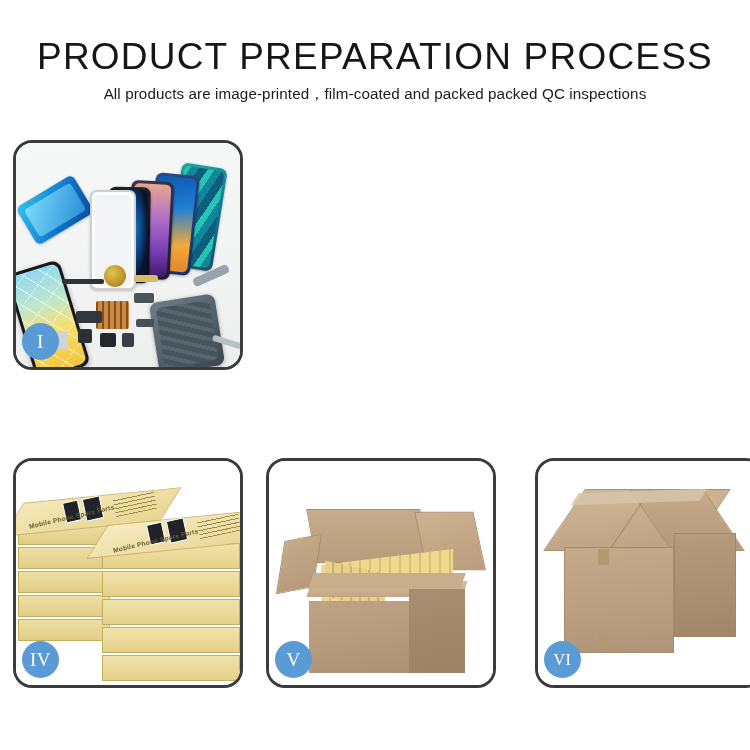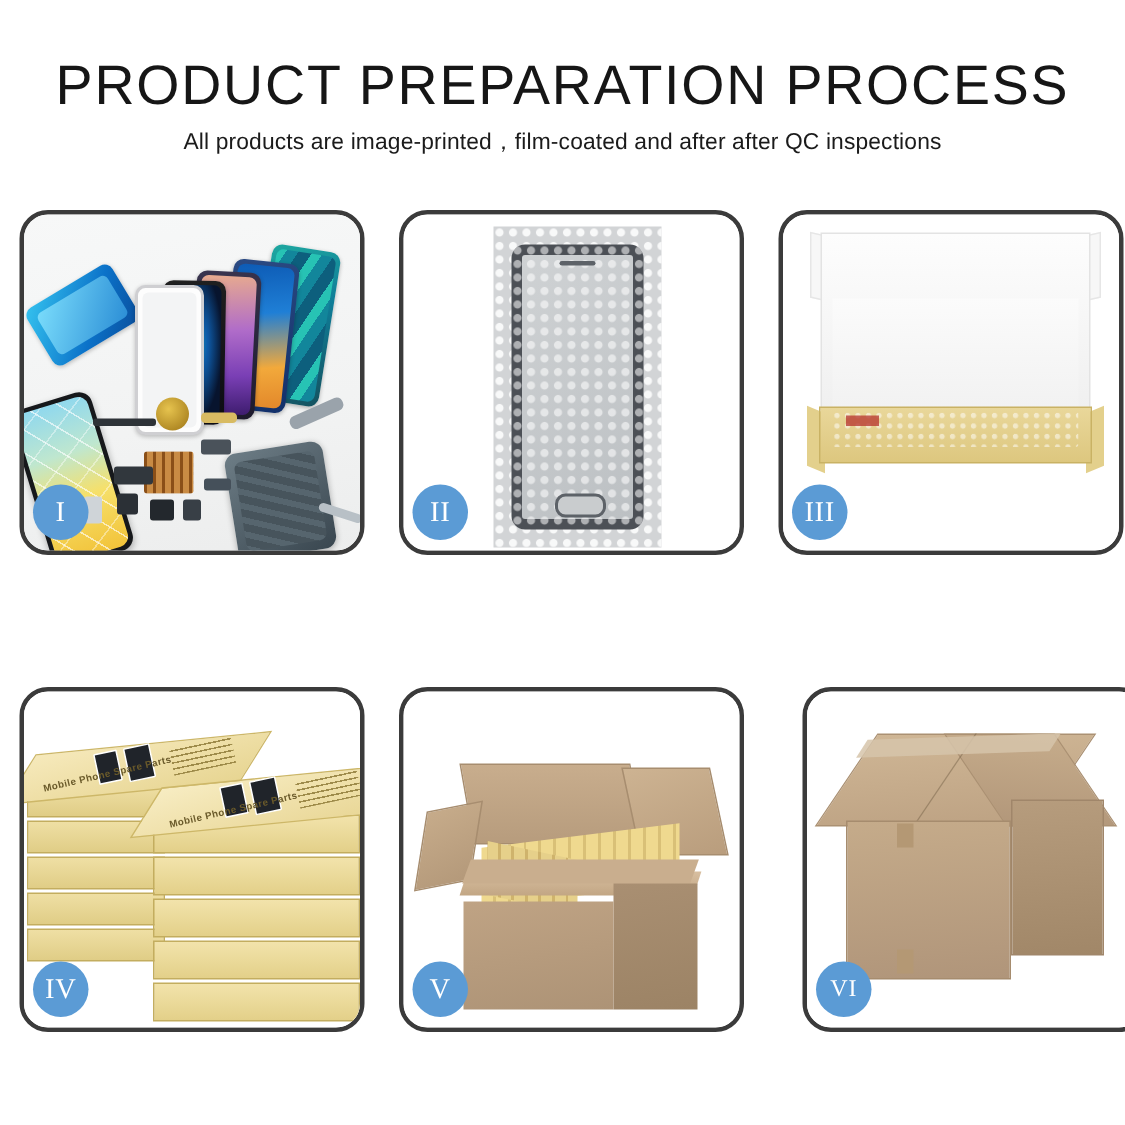--- a/index.html
+++ b/index.html
@@ -236,21 +236,21 @@
   .c6seam{position:absolute;left:92px;top:28px;width:1px;height:60px;background:rgba(120,100,74,.5);
      transform:skewX(-34deg);}
 </style>
 </head>
 <body>
 
 <div class="page">
 
   <div class="header">
     <h1 class="title">PRODUCT PREPARATION PROCESS</h1>
-    <p class="subtitle">All products are image-printed，film-coated and after after QC inspections</p>
+    <p class="subtitle">All products are image-printed，film-coated and packed packed QC inspections</p>
   </div>
 
   <div class="grid">
 
     <div class="panel p1">
       <div class="photo">
         <div class="p1bg"></div>
         <div class="adh"></div>
         <div class="ph fan5"></div>
         <div class="ph fan4"></div>
@@ -269,46 +269,21 @@
         <div class="flexF prt"></div>
         <div class="flexG prt"></div>
         <div class="flexH prt"></div>
         <div class="flexI prt"></div>
         <div class="tool"></div>
         <div class="tool2"></div>
       </div>
       <div class="badge">I</div>
     </div>
 
-    <div class="panel p2">
-      <div class="photo">
-        <div class="p2bg"></div>
-        <div class="bw"></div>
-        <div class="bwframe"></div>
-        <div class="bwspk"></div>
-        <div class="bwhome"></div>
-      </div>
-      <div class="badge">II</div>
-    </div>
-
-    <div class="panel p3">
-      <div class="photo">
-        <div class="p3bg"></div>
-        <div class="lidflapL"></div>
-        <div class="lidflapR"></div>
-        <div class="lid"></div>
-        <div class="foam"></div>
-        <div class="kraftL"></div>
-        <div class="kraftR"></div>
-        <div class="kraft"></div>
-        <div class="scr3"></div>
-        <div class="scr3lbl"></div>
-      </div>
-      <div class="badge">III</div>
-    </div>
+
 
     <div class="panel p4">
       <div class="photo">
         <div class="p4bg"></div>
         <div class="stk bL bL1"></div>
         <div class="stk bL bL2"></div>
         <div class="stk bL bL3"></div>
         <div class="stk bL bL4"></div>
         <div class="stk bL bL5"></div>
         <div class="lidA"></div>

